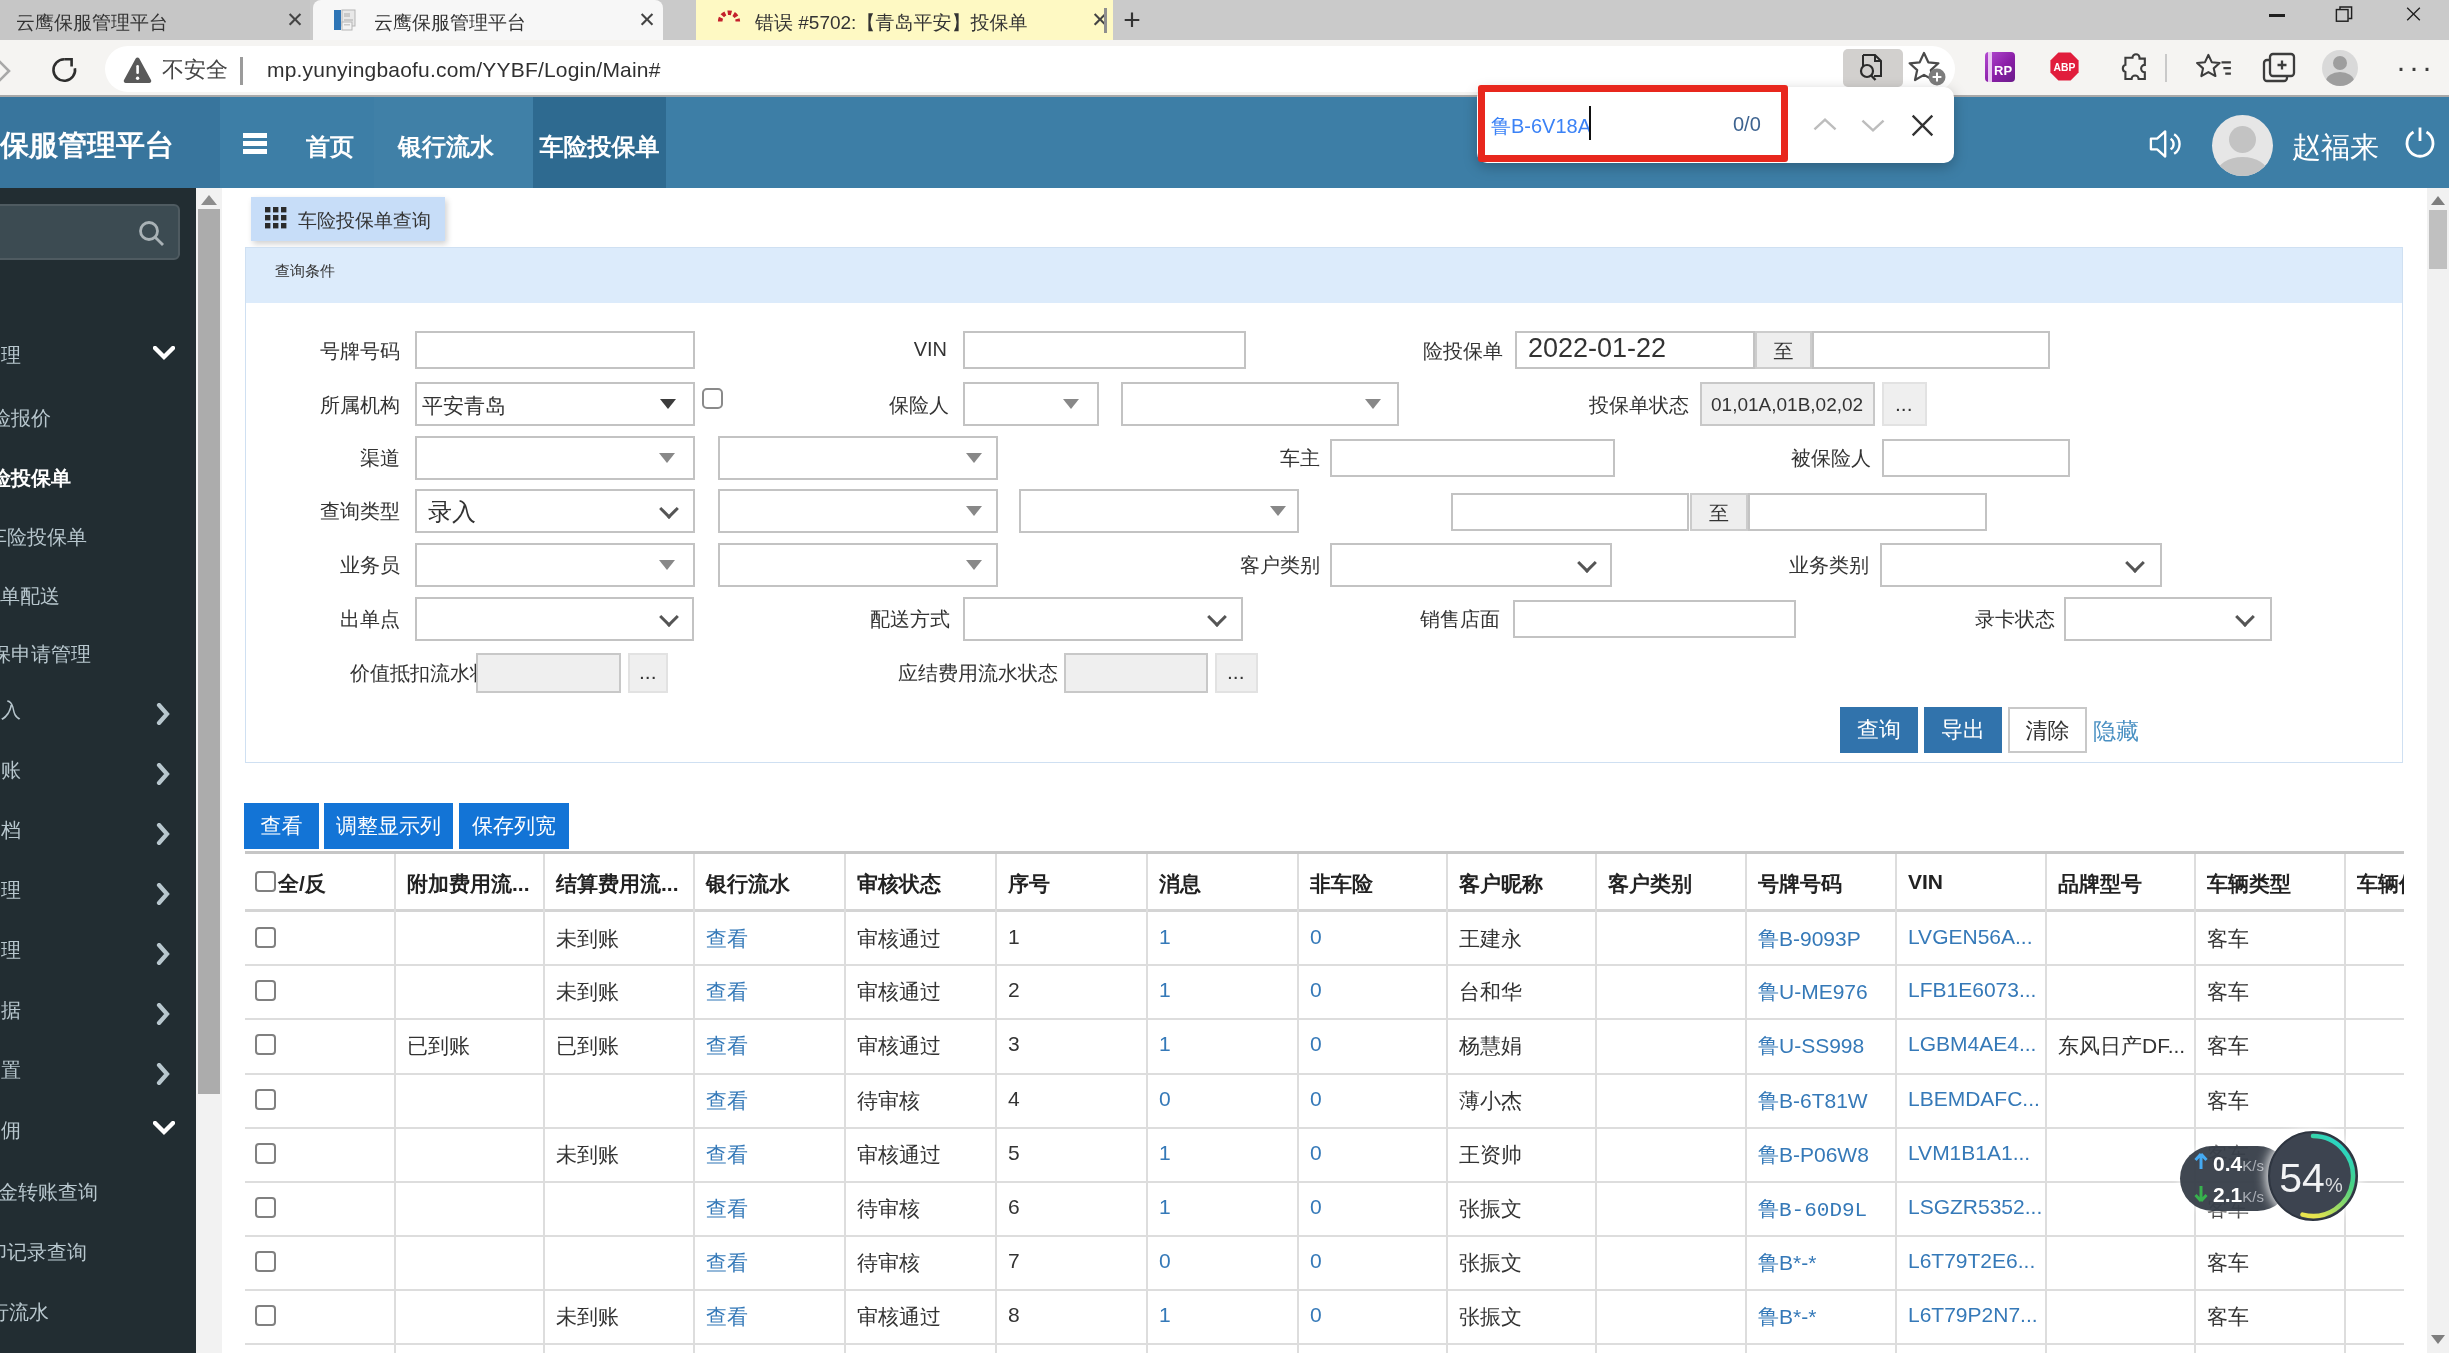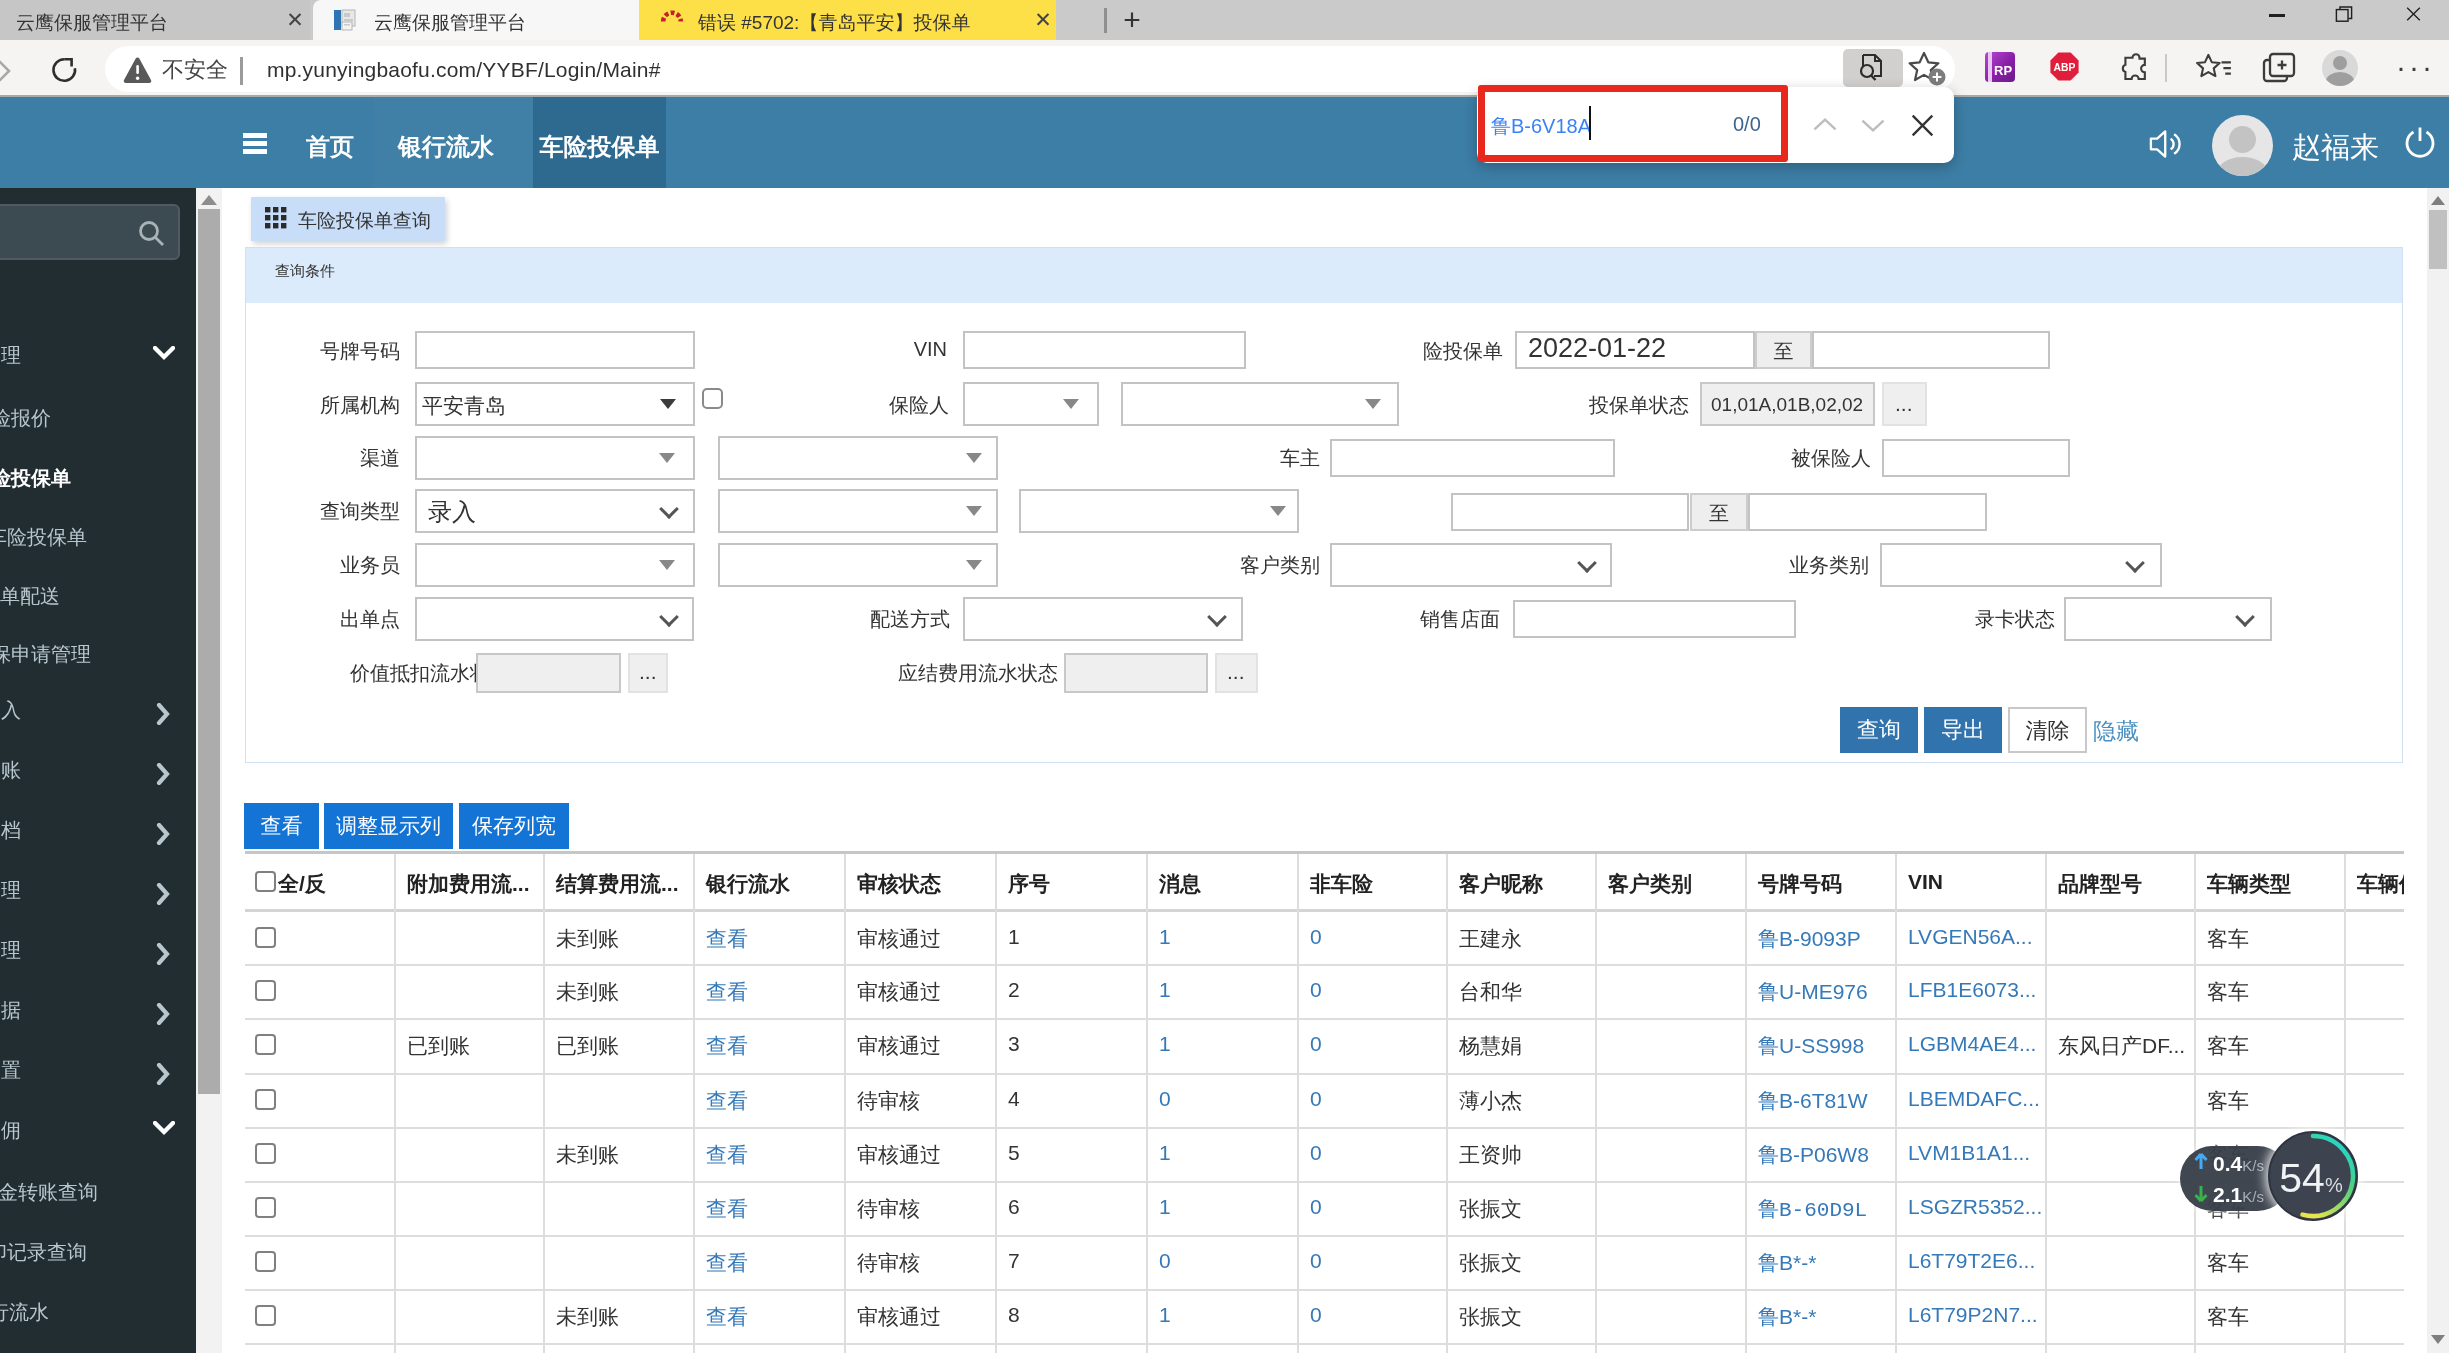--- a/index.html
+++ b/index.html
@@ -60,21 +60,21 @@
       <rect x="9" y="2" width="13" height="16" fill="#e8e8e8" stroke="#b5b5b5" stroke-width="1"></rect>
       <rect x="11" y="5" width="6" height="4" fill="#c9c9c9"></rect>
       <rect x="11" y="11" width="9" height="2" fill="#c9c9c9"></rect>
       <rect x="9" y="14" width="10" height="8" fill="#f3f3f3" stroke="#b5b5b5" stroke-width="1"></rect>
       <rect x="11" y="16" width="6" height="1.5" fill="#c9c9c9"></rect>
     </svg>
     <div class="title" style="left:61px;width:230px;">云鹰保服管理平台</div>
     <div class="close" style="left:322px;">✕</div>
   </div>
 
-  <div class="tab" style="left:639px;width:417px;background:#fde047;">
+  <div class="tab" style="left:696px;width:417px;background:#fef9c3;">
     <svg class="abs" style="left:21px;top:6px;" width="24" height="17" viewBox="0 0 24 17">
       <path d="M3.2 15.5 A 8.8 8.8 0 0 1 20.8 15.5" fill="none" stroke="#c4202c" stroke-width="4.6" stroke-dasharray="3.8 2.4"></path>
     </svg>
     <div class="title" style="left:59px;width:280px;">错误 #5702:【青岛平安】投保单</div>
     <div class="close" style="left:392px;">✕</div>
   </div>
   <div class="abs" style="left:1104px;top:8px;width:2.5px;height:25px;background:#8f8f8f;"></div>
   <div class="abs" style="left:1116px;top:4px;width:32px;height:32px;font-size:30px;color:#333;text-align:center;line-height:31px;font-weight:300;">+</div>
 
   <div class="abs" style="left:2269px;top:14px;width:16px;height:2.5px;background:#202020;"></div>
@@ -145,20 +145,23 @@
     <path d="M20 8.5 L20 17.5 M15.5 13 L24.5 13" stroke="#3c3c3c" stroke-width="2.3"></path>
   </svg>
   <div class="abs" style="left:2322px;top:10px;width:36px;height:36px;border-radius:50%;background:#d9d9d9;overflow:hidden;">
     <div style="position:absolute;left:11px;top:6px;width:14px;height:14px;border-radius:50%;background:#9e9e9e;"></div>
     <div style="position:absolute;left:4px;top:22px;width:28px;height:18px;border-radius:50% 50% 0 0;background:#9e9e9e;"></div>
   </div>
   <div class="abs" style="left:2396px;top:24px;width:40px;height:8px;color:#3c3c3c;font-size:30px;letter-spacing:3px;line-height:6px;">···</div>
 </div>
 <div id="pagewrap">
   <div id="navbar">
+    <div id="navlogo">
+        <span>保服管理平台</span>
+      </div>
 
     <div class="abs" style="left:243px;top:36px;width:24px;height:4.5px;background:#fff;"></div>
     <div class="abs" style="left:243px;top:44px;width:24px;height:4.5px;background:#fff;"></div>
     <div class="abs" style="left:243px;top:52px;width:24px;height:4.5px;background:#fff;"></div>
     <div class="navitem" style="left:306px;top:34px;font-size:24px;">首页</div>
     <div class="navitem" style="left:374px;width:159px;background:#4080a7;">
         <span style="position:absolute;left:24px;top:34px;font-size:24px;">银行流水</span>
       </div>
     <div class="navitem" style="left:533px;width:133px;background:#2e6a90;">
         <span style="position:absolute;left:50%;transform:translateX(-50%);top:34px;font-size:24px;white-space:nowrap;">车险投保单</span>

